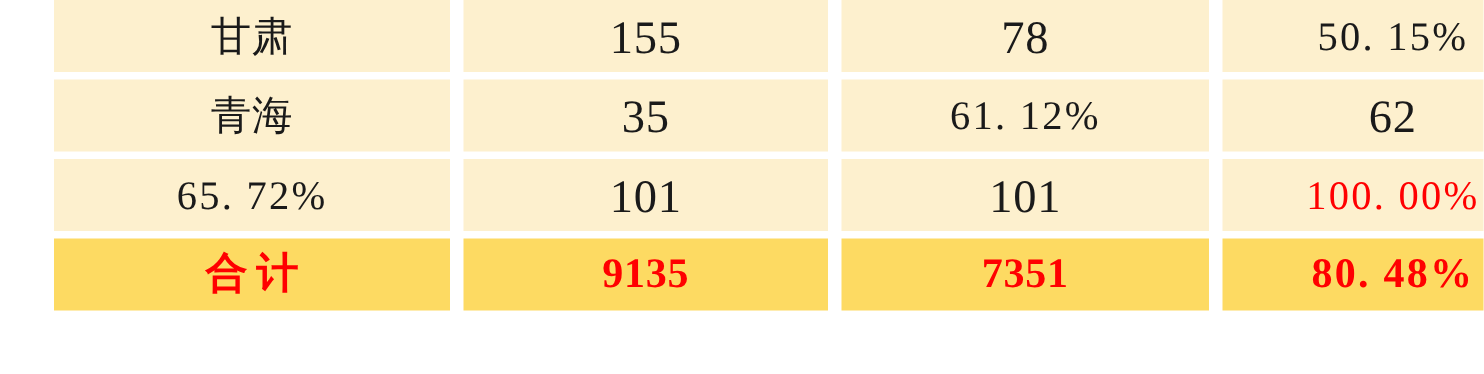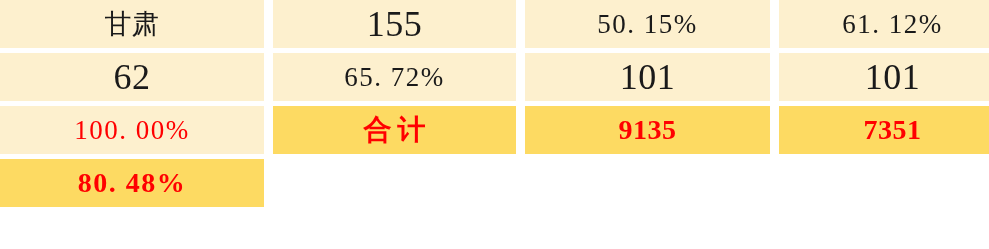--- a/index.html
+++ b/index.html
@@ -21,59 +21,63 @@
   }
   .grid {
     display: grid;
     grid-template-columns: 264px 243px 245px 227px;
     grid-template-rows: 48px 48px 48px 48px 49px;
     column-gap: 9px;
     row-gap: 5px;
     width: 988px;
     height: 249px;
     box-sizing: border-box;
+    padding-left: 36px;
   }
   .cell {
     background: #fdf0ce;
     display: flex;
     align-items: center;
     justify-content: center;
     font-size: 27px;
     color: #1a1a1a;
     line-height: 1;
     letter-spacing: 0.5px;
     white-space: nowrap;
   }
   .cell.label {
     font-size: 27px;
   }
   .cell.num {
-    font-size: 36px;
+    font-size: 31px;
   }
   .cell.pct {
     letter-spacing: 1.5px;
   }
   .cell.red {
     color: #ff0000;
   }
   .total-label {
     letter-spacing: 6px;
     text-indent: 6px;
   }
 </style>
 </head>
 <body>
 
 <div id="sheet">
   <div class="grid">
 
     <div class="cell label">甘肃</div>
     <div class="cell num">155</div>
+    <div class="cell num">78</div>
     <div class="cell pct">50. 15%</div>
 
+    <div class="cell label">青海</div>
+    <div class="cell num">35</div>
     <div class="cell pct">61. 12%</div>
 
     <div class="cell num">62</div>
     <div class="cell pct">65. 72%</div>
 
     <div class="cell num">101</div>
     <div class="cell num">101</div>
     <div class="cell pct red" style="color: rgb(255, 0, 0);">100. 00%</div>
 
     <div class="cell label total-label row-total-cell" style="background: rgb(253, 218, 98); color: rgb(255, 0, 0); font-weight: bold; font-size: 28px;">合计</div>

